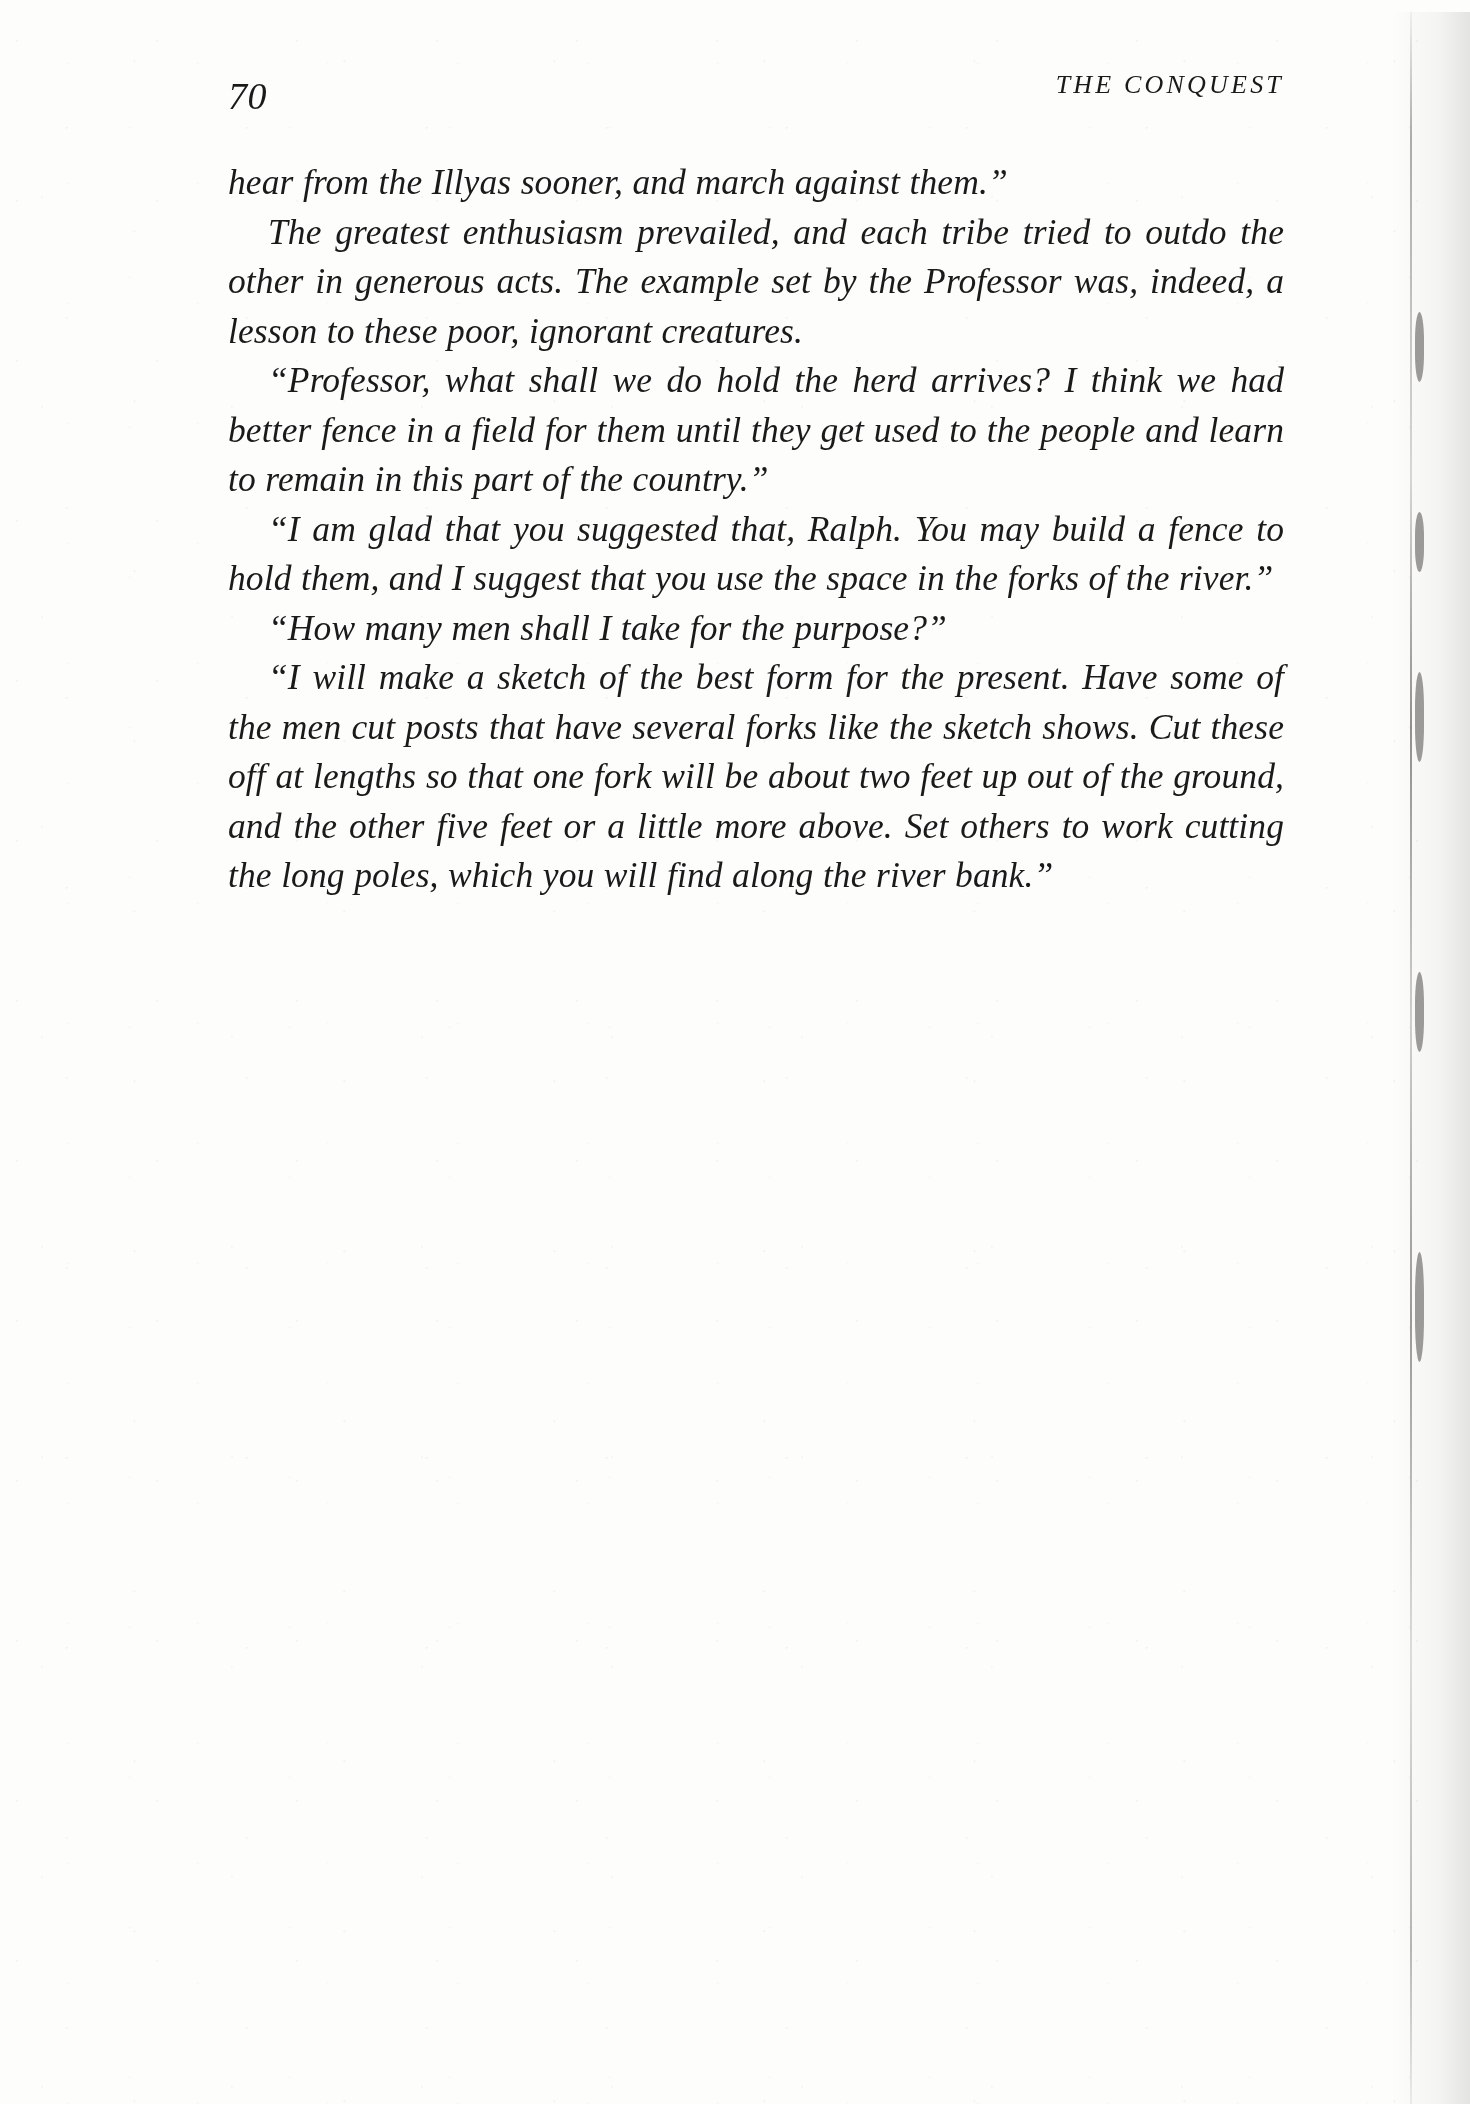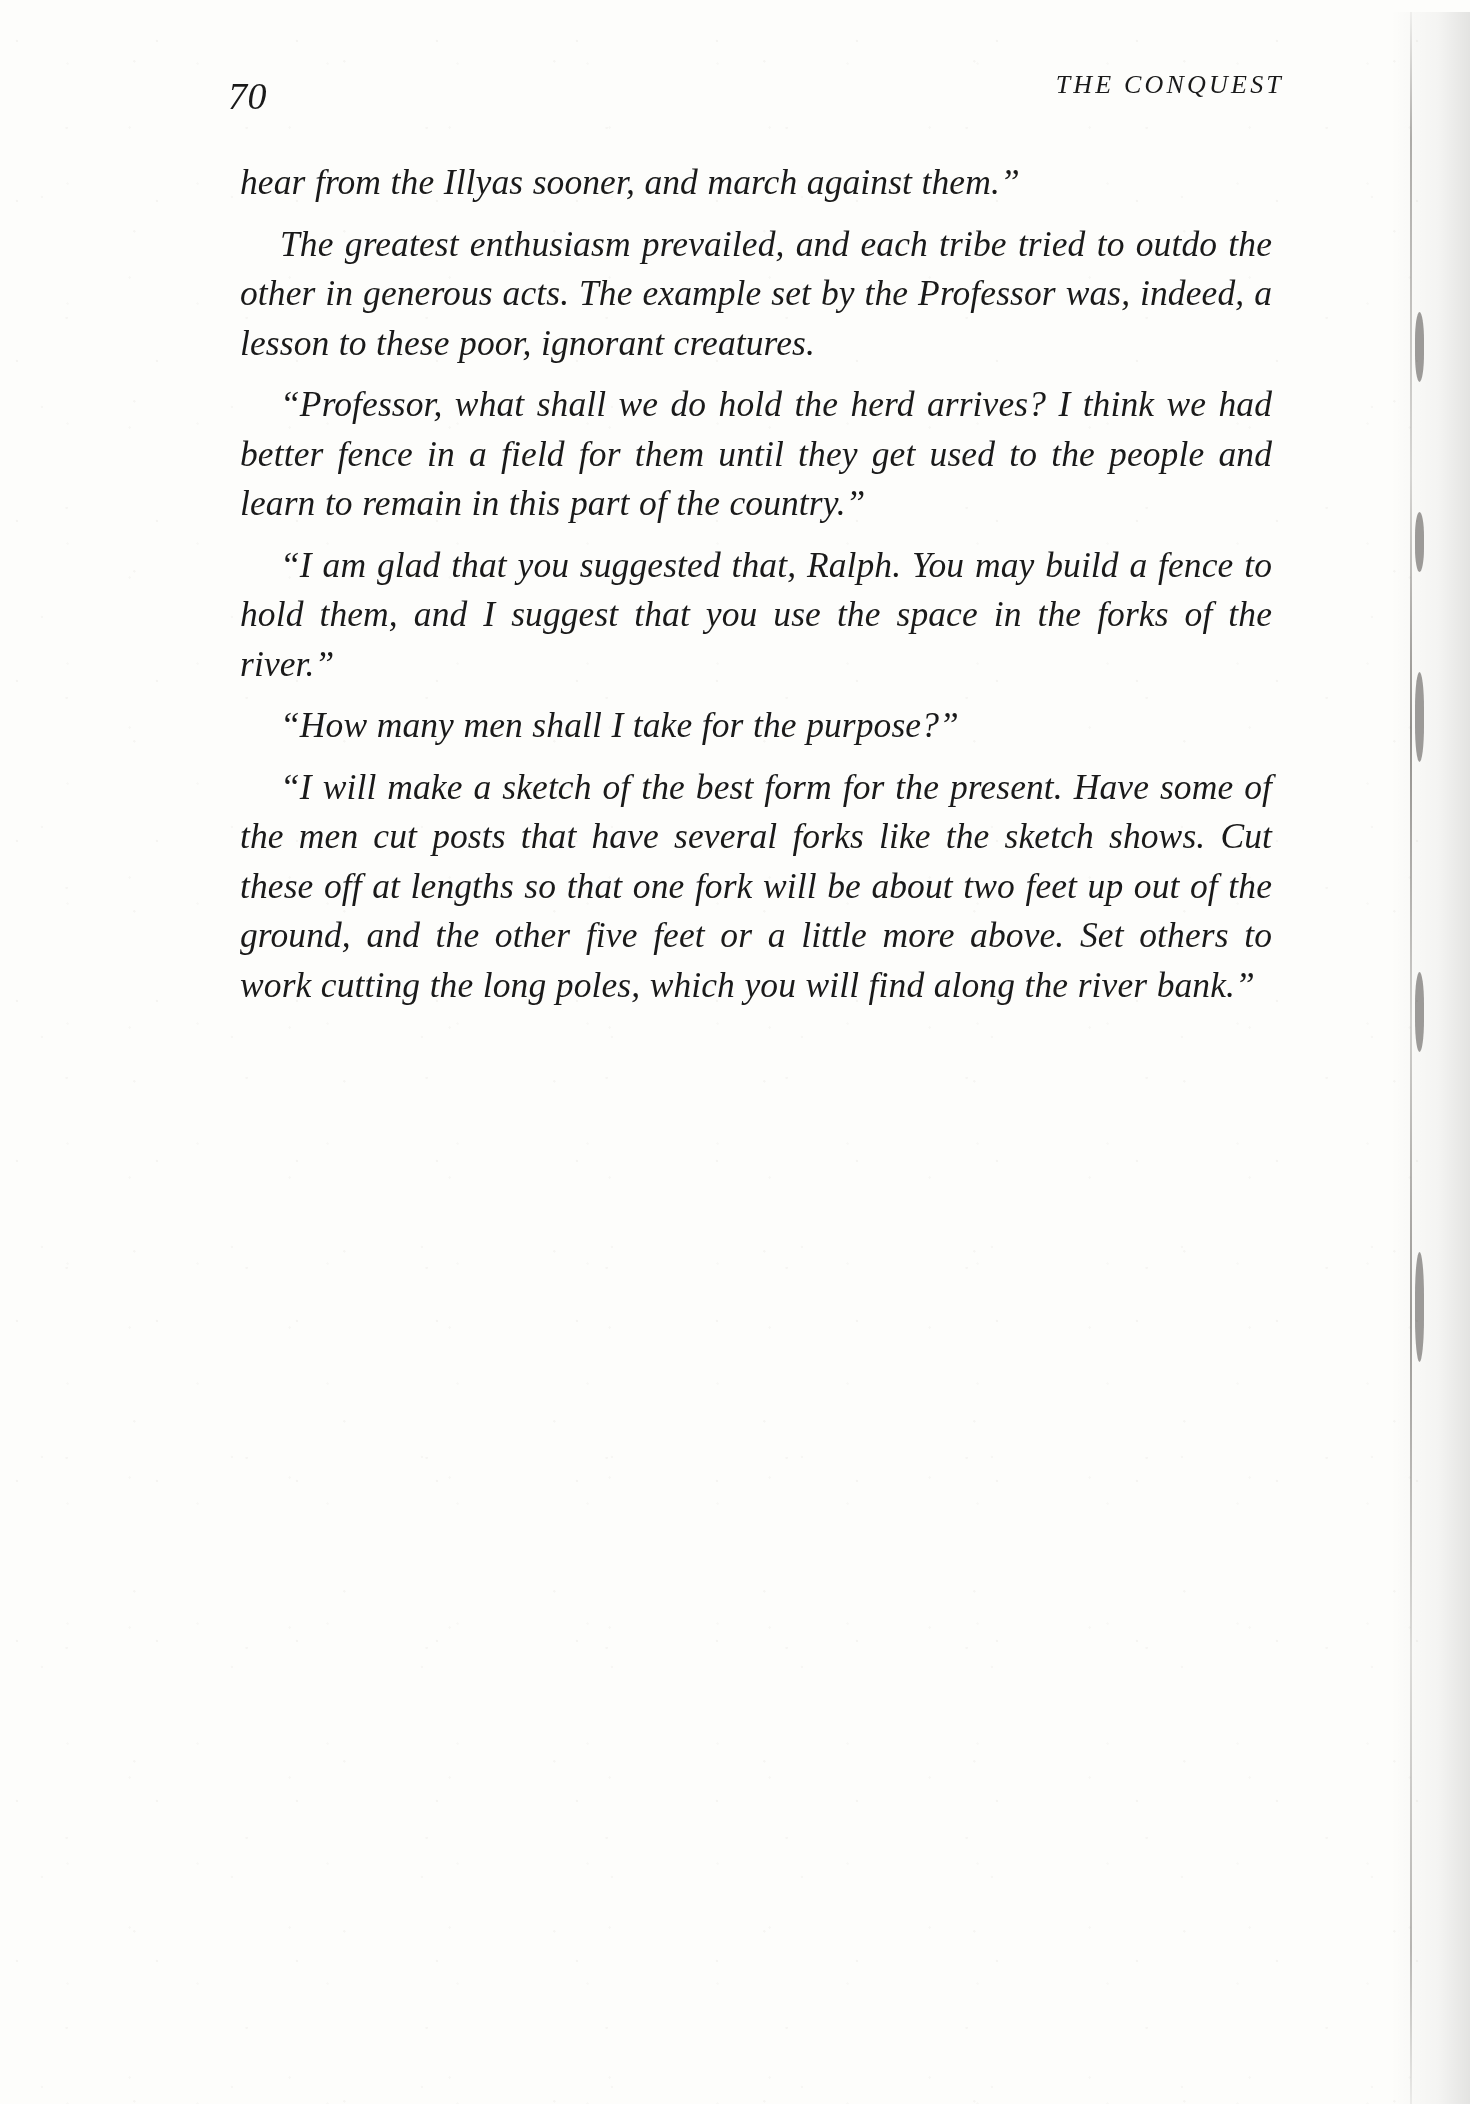--- a/index.html
+++ b/index.html
@@ -67,21 +67,21 @@
   .body-text {
     margin-top: 36px;
     font-size: 35.5px;
     line-height: 49.5px;
     text-align: justify;
     text-justify: inter-word;
     letter-spacing: 0.1px;
     word-spacing: 0.5px;
   }
   .body-text p {
-    margin: 12px;
+    margin: 0;
     text-indent: 0;
   }
   .body-text p.indent {
     text-indent: 40px;
   }
   
   .edge-shadow {
     position: absolute;
     top: 0;
     right: 0;

